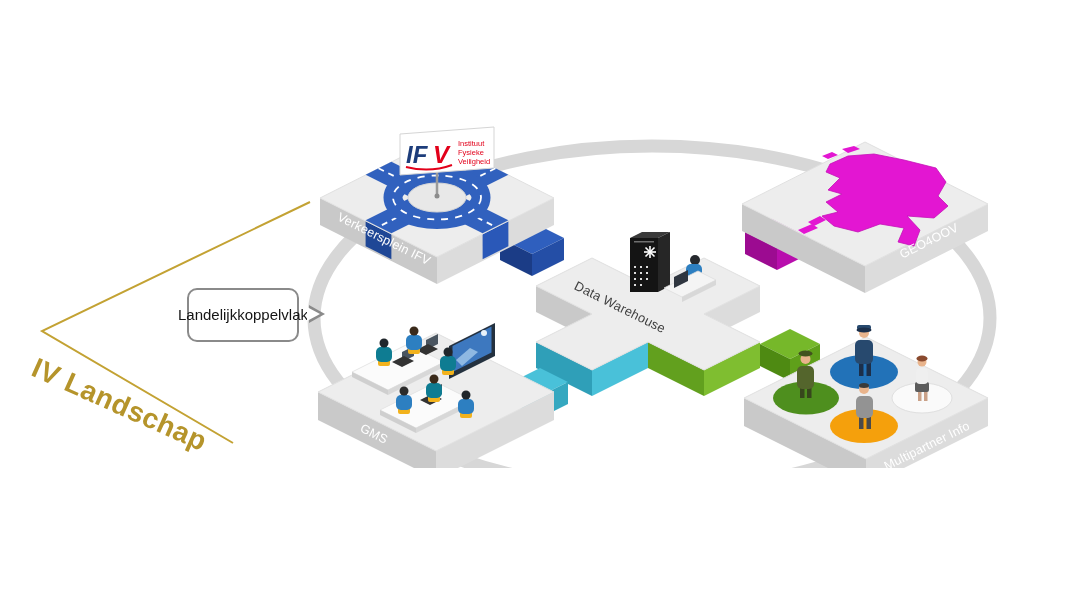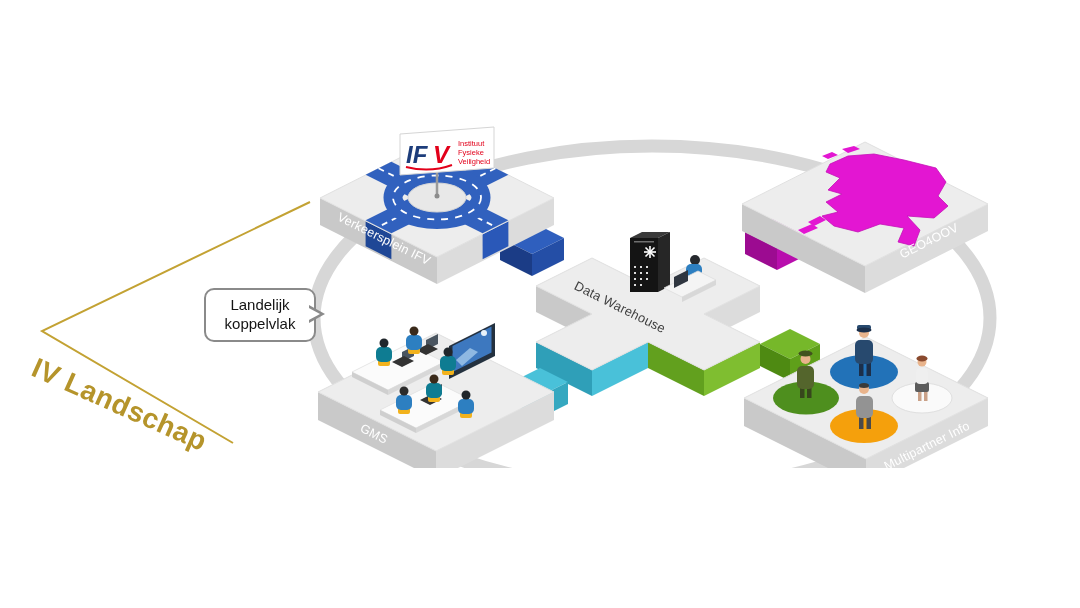--- a/index.html
+++ b/index.html
@@ -11,23 +11,23 @@
   svg text { font-family:"Liberation Sans", sans-serif; }
 
   .lbl {
     position:absolute; white-space:nowrap; color:#ffffff;
     font-size:12.5px; letter-spacing:.2px;
     transform:translate(-50%,-50%) rotate(var(--r,0deg));
   }
   .lbl-dark { color:#3f3f3f; font-size:13px; }
 
   .bubble {
-    position:absolute; left:204px; top:288px; width:112px; height:54px;
+    position:absolute; left:187px; top:288px; width:112px; height:54px;
     background:#ffffff; border:2px solid #8a8a8a; border-radius:10px;
-    display:flex; flex-direction:column; align-items:center; justify-content:center;
+    display:flex; flex-direction:row; align-items:center; justify-content:center;
     font-size:15px; color:#141414; line-height:1.25; box-sizing:border-box;
     text-align:right;
   }
   .tail-outer {
     position:absolute; left:309px; top:305px; width:0; height:0;
     border-top:9px solid transparent; border-bottom:9px solid transparent;
     border-left:16px solid #8a8a8a;
   }
   .tail-inner {
     position:absolute; left:307px; top:307px; width:0; height:0;

